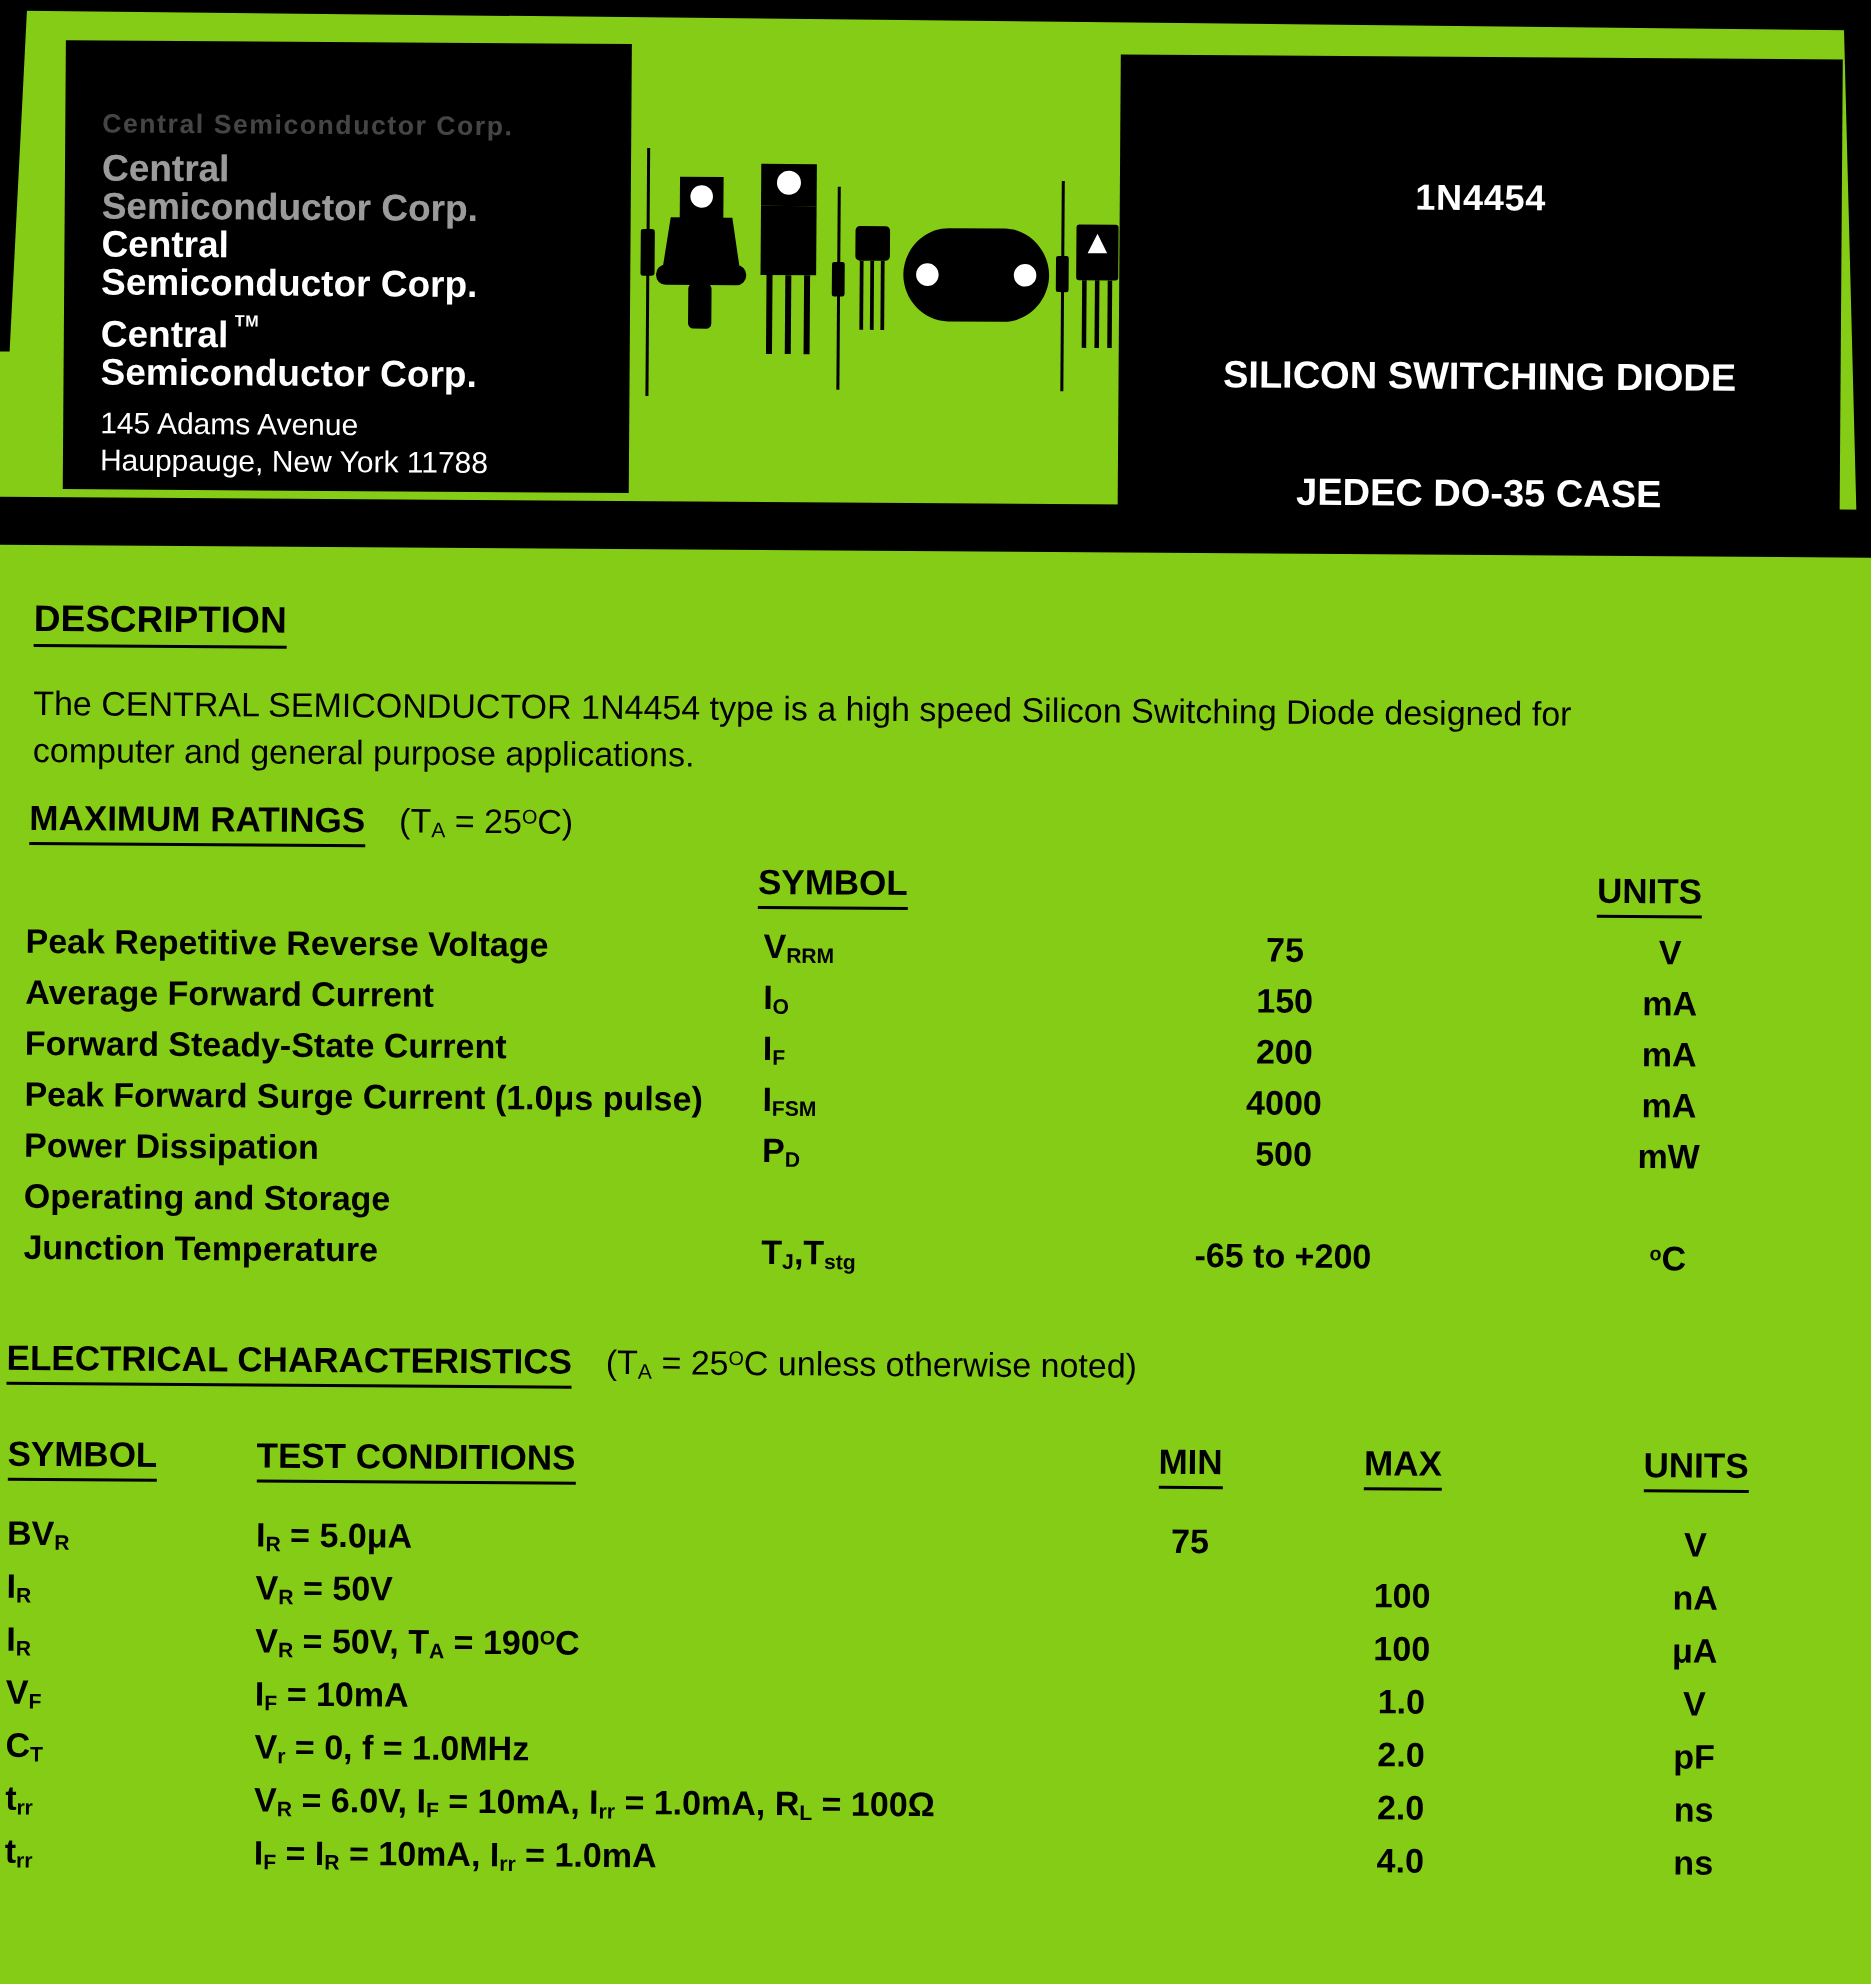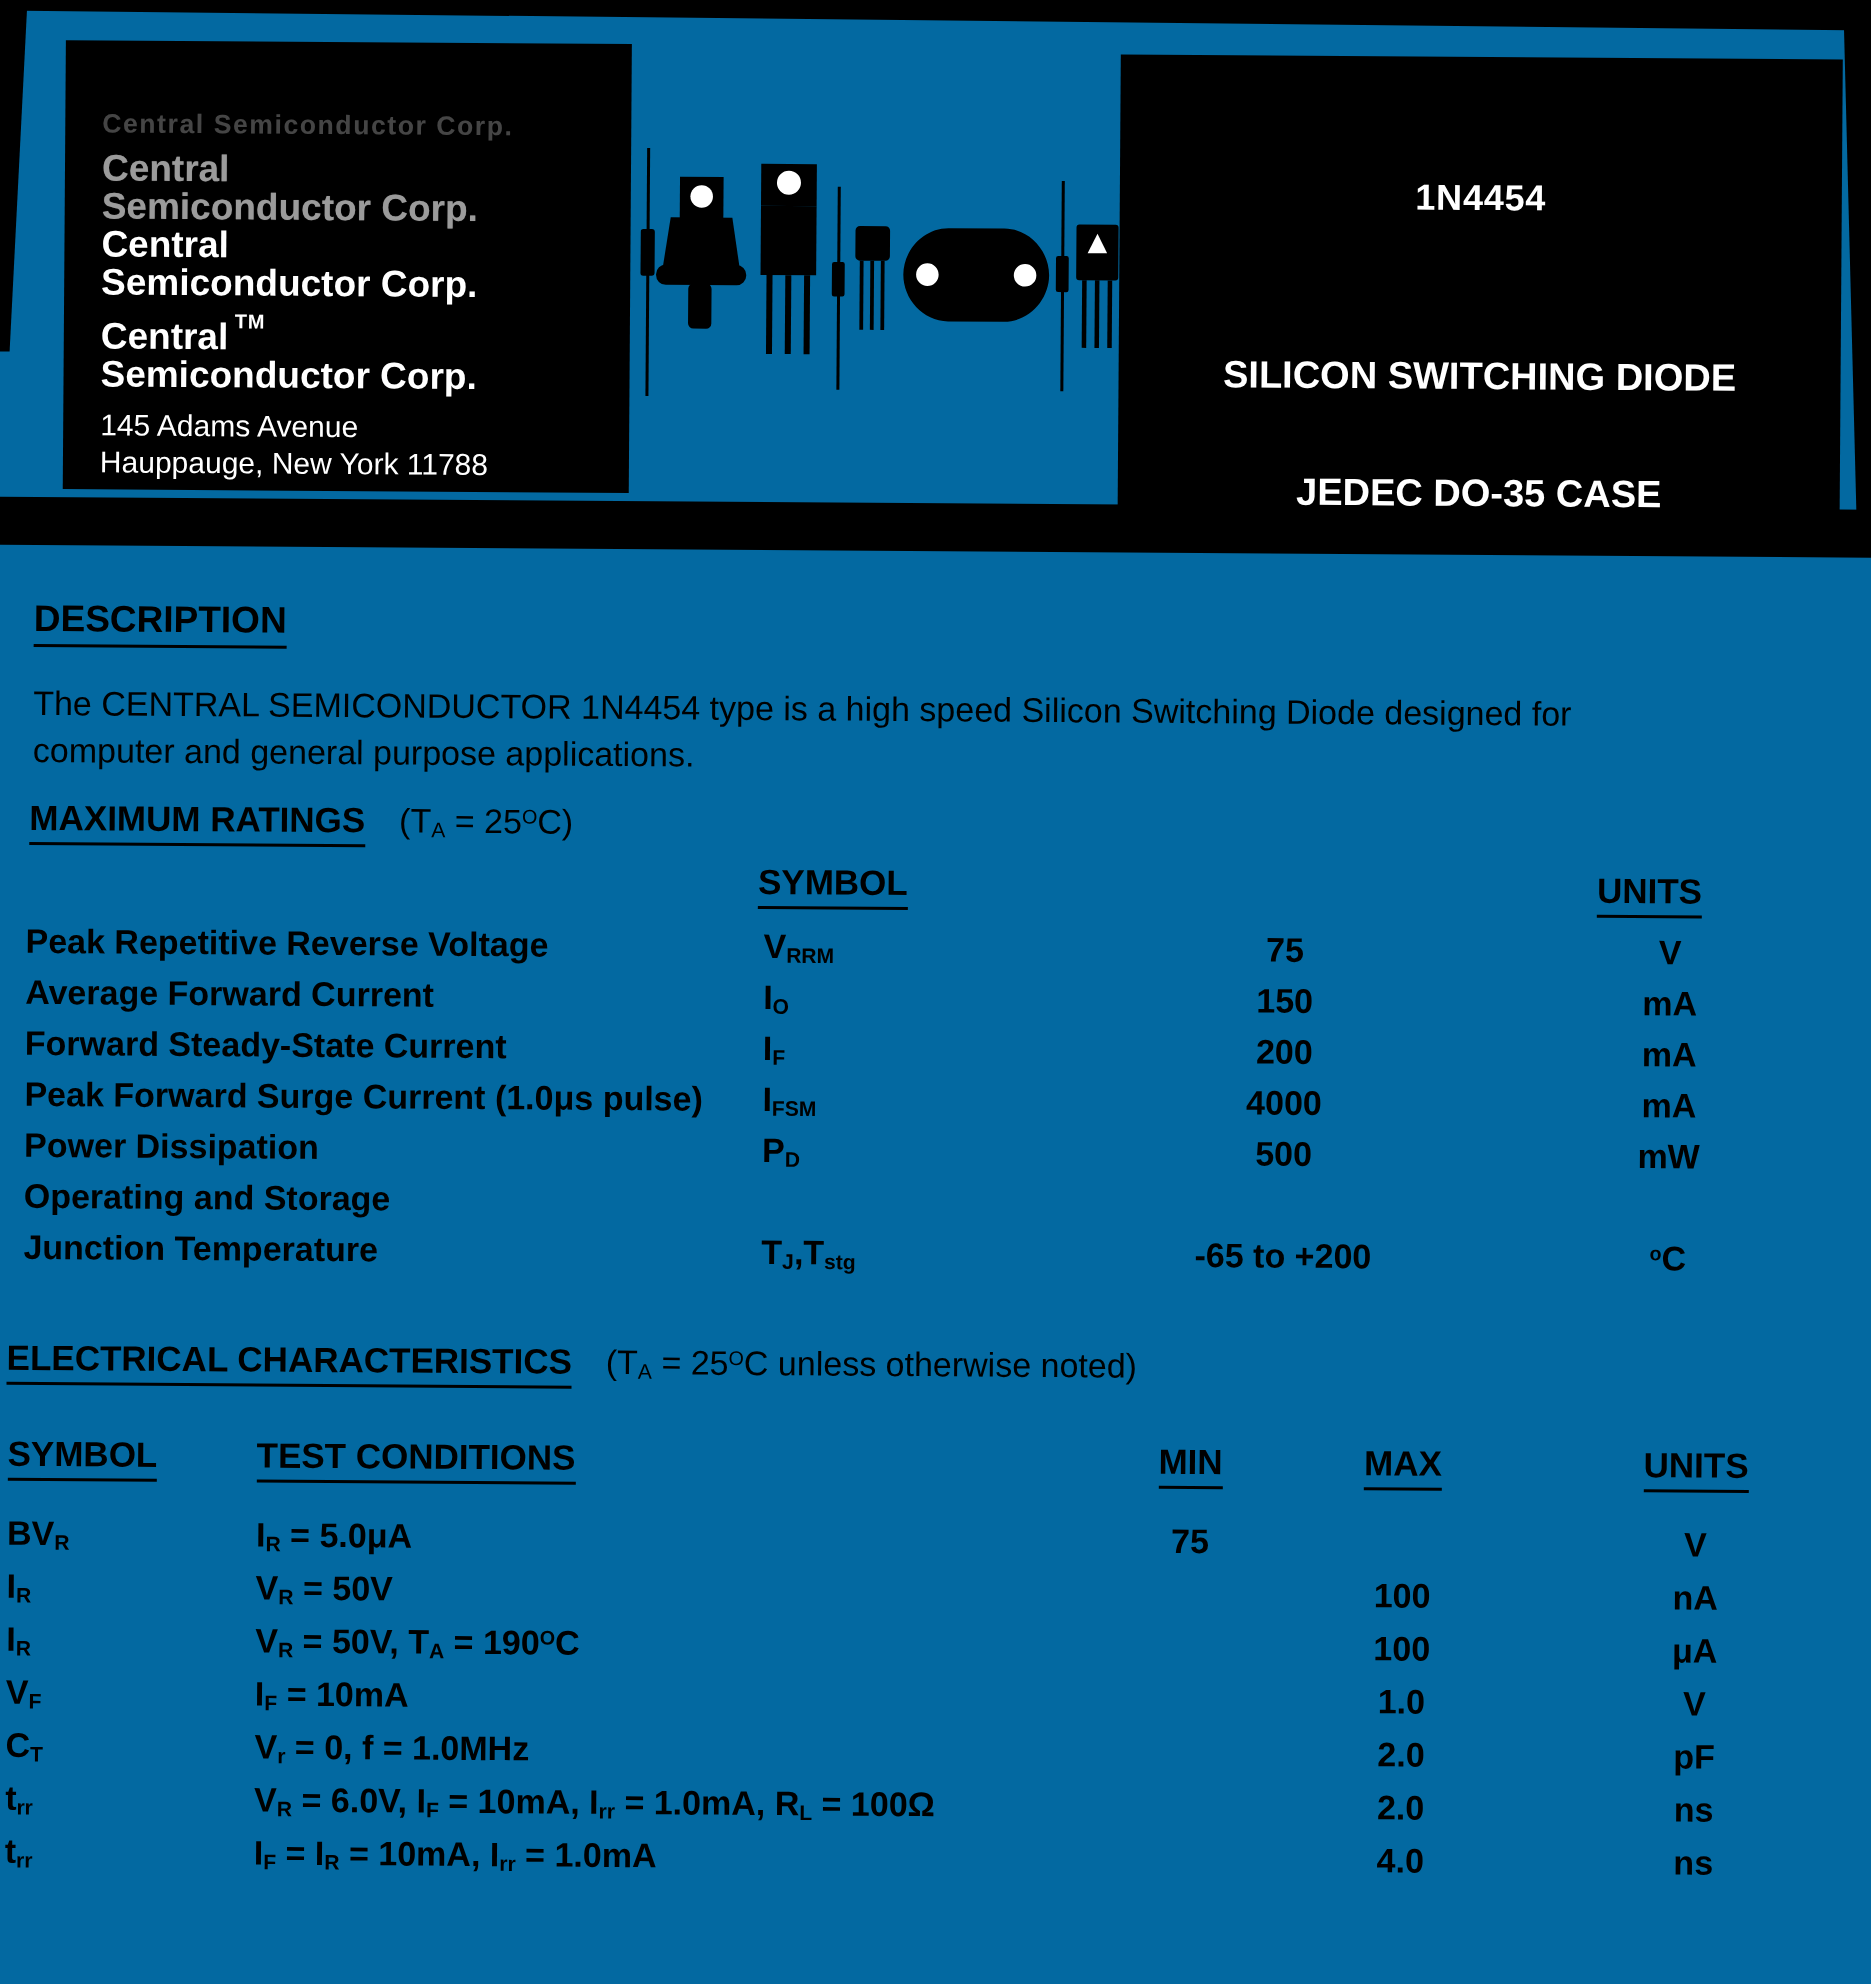--- a/index.html
+++ b/index.html
@@ -1,38 +1,38 @@
 <!DOCTYPE html>
 <html style="font-size:13px"><head>
 <meta charset="utf-8">
 <title>1N4454</title>
 <style>
   html,body{margin:0;padding:0;background:#e8e8e8;}
   .page{
-    position:relative;width:1871px;height:1984px;background:#0369a1;overflow:hidden;
+    position:relative;width:1871px;height:1984px;background:#84cc16;overflow:hidden;
     font-family:"Liberation Sans",sans-serif;color:#000;
   }
   .sheet{position:absolute;left:0;top:0;width:1871px;height:1984px;
     transform:rotate(0.4deg);transform-origin:48px 24px;}
   
   .scan-top{position:absolute;left:0;top:0;width:1871px;height:37px;background:#000;
     clip-path:polygon(0 0,1871px 0,1871px 37px,1871px 30.5px,0 10.4px);}
   .scan-left{position:absolute;left:0;top:9.6px;width:27px;height:342px;background:#000;
     clip-path:polygon(0 0,27px 0,9.6px 342px,0 342px);}
   .scan-right{position:absolute;left:1844px;top:29px;width:27px;height:507px;background:#000;
     clip-path:polygon(0 0,27px 0,27px 507px,13px 507px);}
   .header-band{position:absolute;left:-24px;top:497px;width:1941px;height:48px;background:#000;}
 
   
   .logo-box{position:absolute;left:66px;top:40px;width:566px;height:449px;background:#000;color:#fff;
     box-sizing:border-box;padding:67px 14.4px 0 37px;}
   .lg-ghost{font-size:26.5px;font-weight:700;opacity:.27;letter-spacing:1.6px;line-height:32px;margin-bottom:9.6px;white-space:nowrap;}
   .lg-line{font-size:37px;font-weight:700;line-height:38px;white-space:nowrap;}
   .lg-half{color:#9b9b9b;text-shadow:0 0 0.8px #555;}
-  .lg-tm{font-size:20px;vertical-align:21px;letter-spacing:0.8px;margin-left:6.4px;font-weight:700;}
+  .lg-tm{font-size:16px;vertical-align:21px;letter-spacing:0.8px;margin-left:6.4px;font-weight:700;}
   .lg-addr{font-size:30px;font-weight:400;line-height:37px;white-space:nowrap;}
   .lg-addr.first{margin-top:13px;}
 
   
   .packages{position:absolute;left:642px;top:135px;}
 
   
   .title-box{position:absolute;left:1121px;top:47px;width:722px;height:468px;background:#000;color:#fff;}
   .tb-line{position:absolute;width:100%;text-align:center;font-weight:700;white-space:nowrap;}
   .tb-part{top:120px;font-size:36px;letter-spacing:0.8px;}

